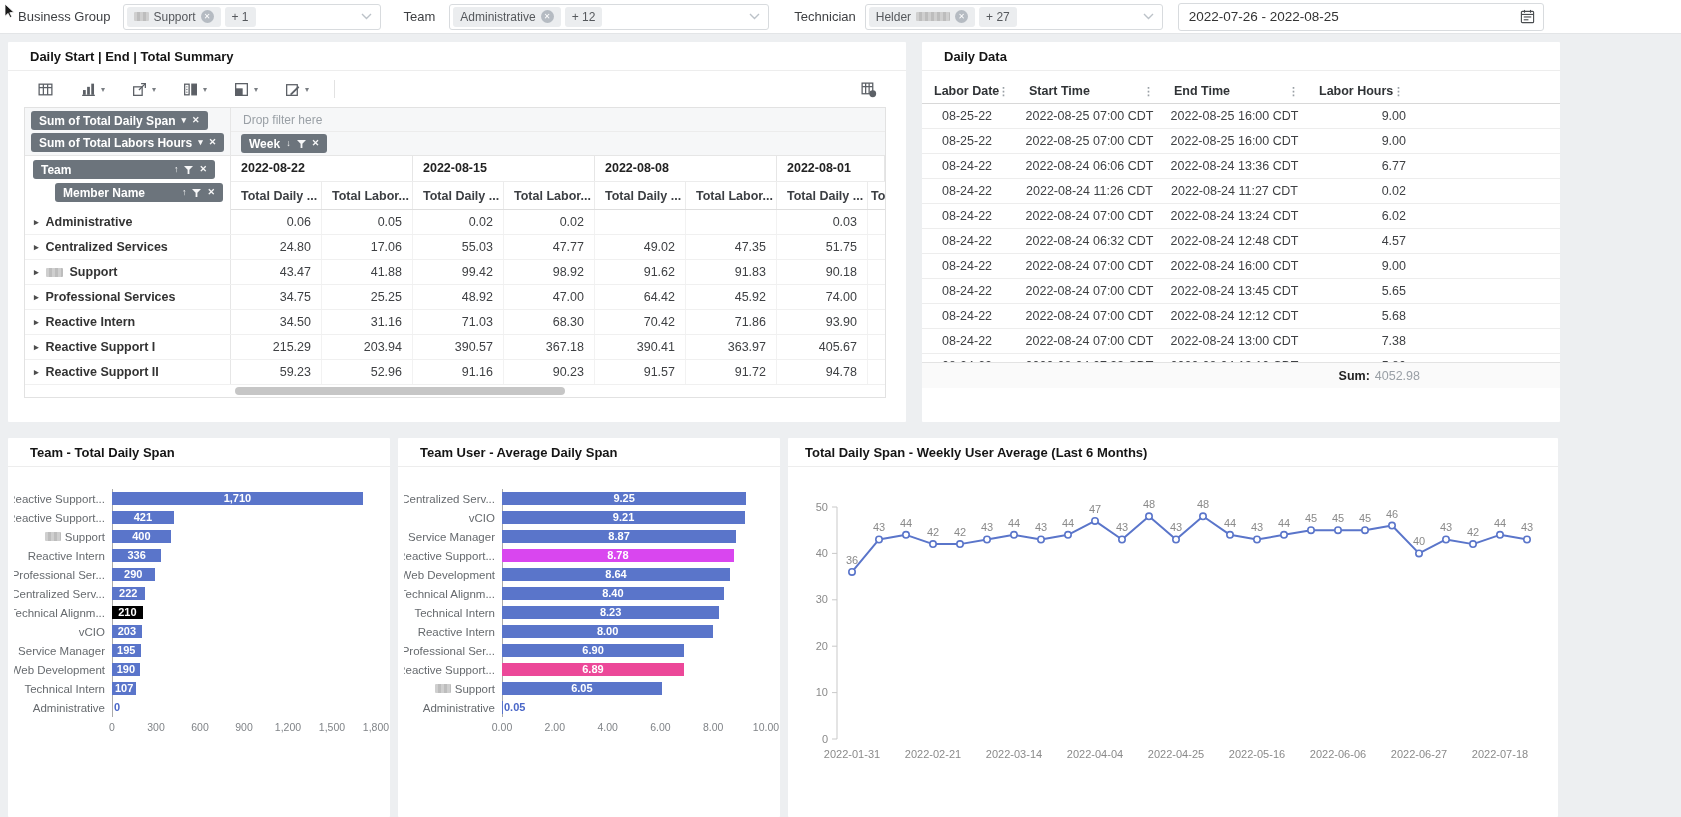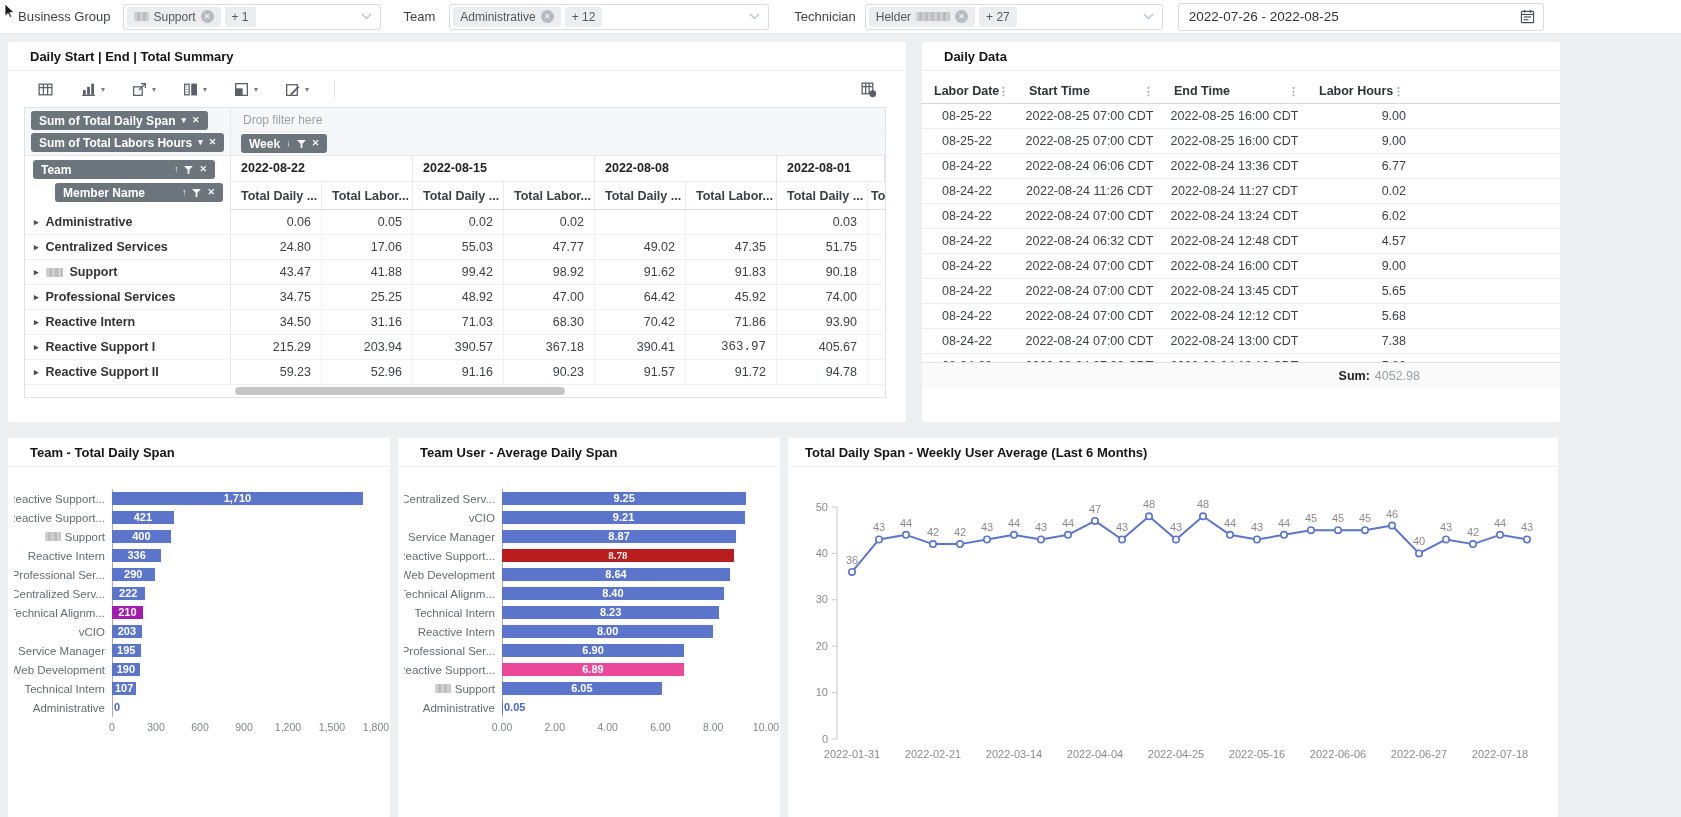--- a/index.html
+++ b/index.html
@@ -416,21 +416,21 @@
           <div class="prow">
             <div class="prowlabel">
               <span class="pexp">▸</span>
               <span class="prowt">Reactive Support I</span>
             </div>
             <div class="pcell" style="width: 91px;">215.29</div>
             <div class="pcell" style="width: 91px;">203.94</div>
             <div class="pcell" style="width: 91px;">390.57</div>
             <div class="pcell" style="width: 91px;">367.18</div>
             <div class="pcell" style="width: 91px;">390.41</div>
-            <div class="pcell" style="width: 91px; font-family: Liberation Mono, monospace;">363.97</div>
+            <div class="pcell" style="width: 91px;">363.97</div>
             <div class="pcell" style="width: 91px;">405.67</div>
             <div class="pcell" style="width: 17px; border-right: none;"></div>
           </div>
           <div class="prow">
             <div class="prowlabel">
               <span class="pexp">▸</span>
               <span class="prowt">Reactive Support II</span>
             </div>
             <div class="pcell" style="width: 91px;">59.23</div>
             <div class="pcell" style="width: 91px;">52.96</div>
@@ -598,21 +598,21 @@
             <div class="bbar" style="width: 12.3333%; background: rgb(90, 117, 202);">
               <span class="bval">222</span>
             </div>
           </div>
         </div>
         <div class="brow">
           <div class="blabel">
             <span>Technical Alignm...</span>
           </div>
           <div class="btrack">
-            <div class="bbar" style="width: 11.6667%; background: #a21caf;">
+            <div class="bbar" style="width: 11.6667%; background: #000000;">
               <span class="bval">210</span>
             </div>
           </div>
         </div>
         <div class="brow">
           <div class="blabel">
             <span>vCIO</span>
           </div>
           <div class="btrack">
             <div class="bbar" style="width: 11.2778%; background: rgb(90, 117, 202);">
@@ -704,21 +704,21 @@
             <div class="bbar" style="width: 88.7%; background: rgb(90, 117, 202);">
               <span class="bval">8.87</span>
             </div>
           </div>
         </div>
         <div class="brow">
           <div class="blabel">
             <span>Reactive Support...</span>
           </div>
           <div class="btrack">
-            <div class="bbar" style="width: 87.8%; background: #b91c1c; font-family: Liberation Serif, serif;">
+            <div class="bbar" style="width: 87.8%; background: #d946ef;">
               <span class="bval">8.78</span>
             </div>
           </div>
         </div>
         <div class="brow">
           <div class="blabel">
             <span>Web Development</span>
           </div>
           <div class="btrack">
             <div class="bbar" style="width: 86.4%; background: rgb(90, 117, 202);">

